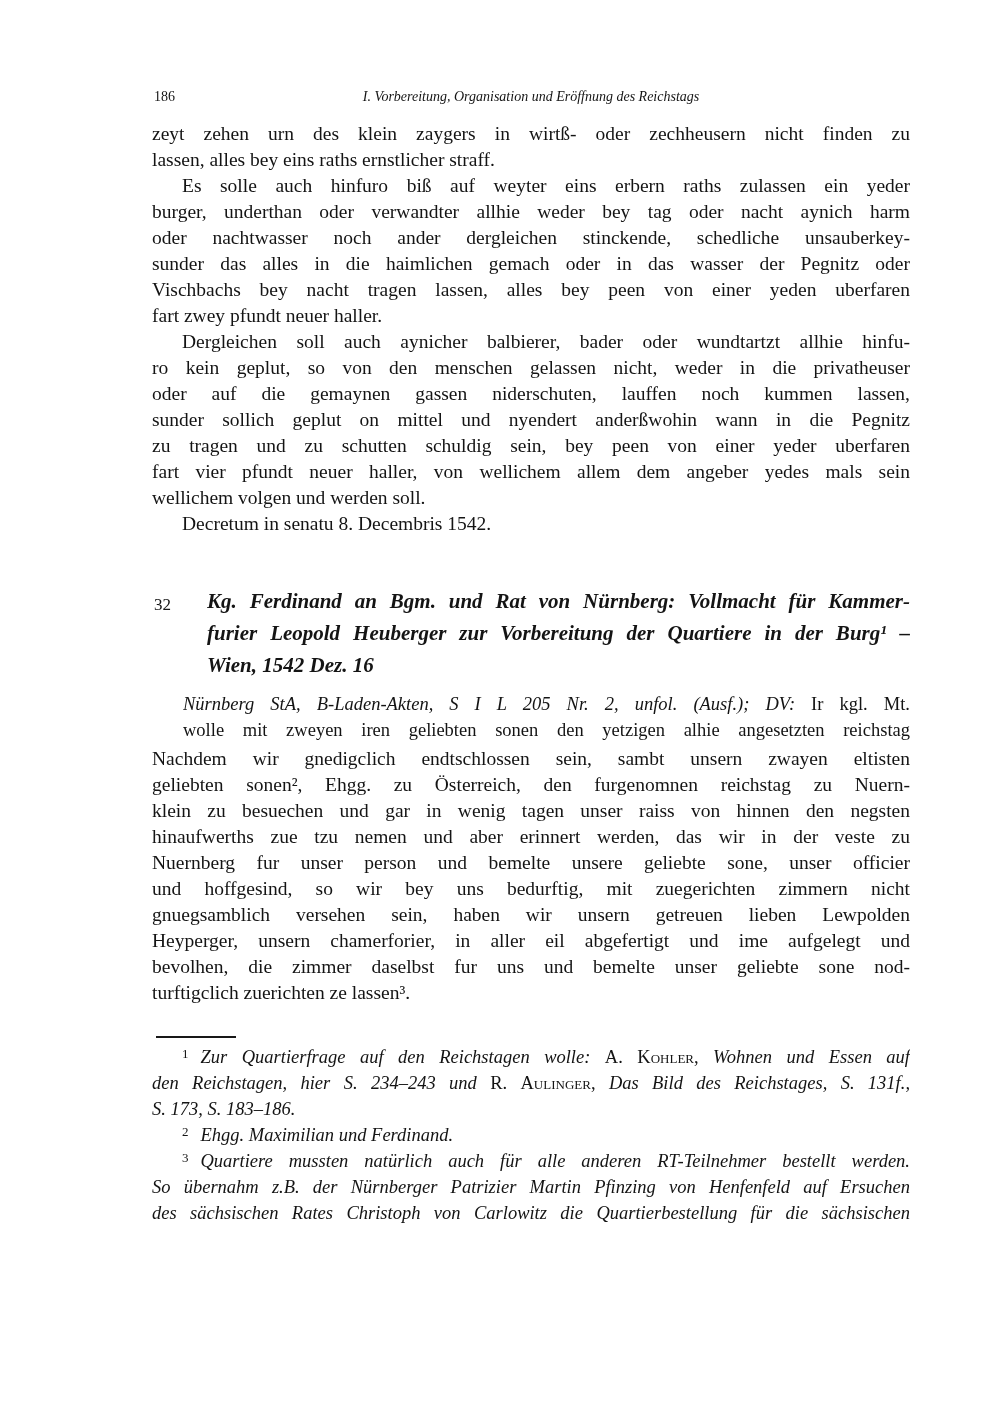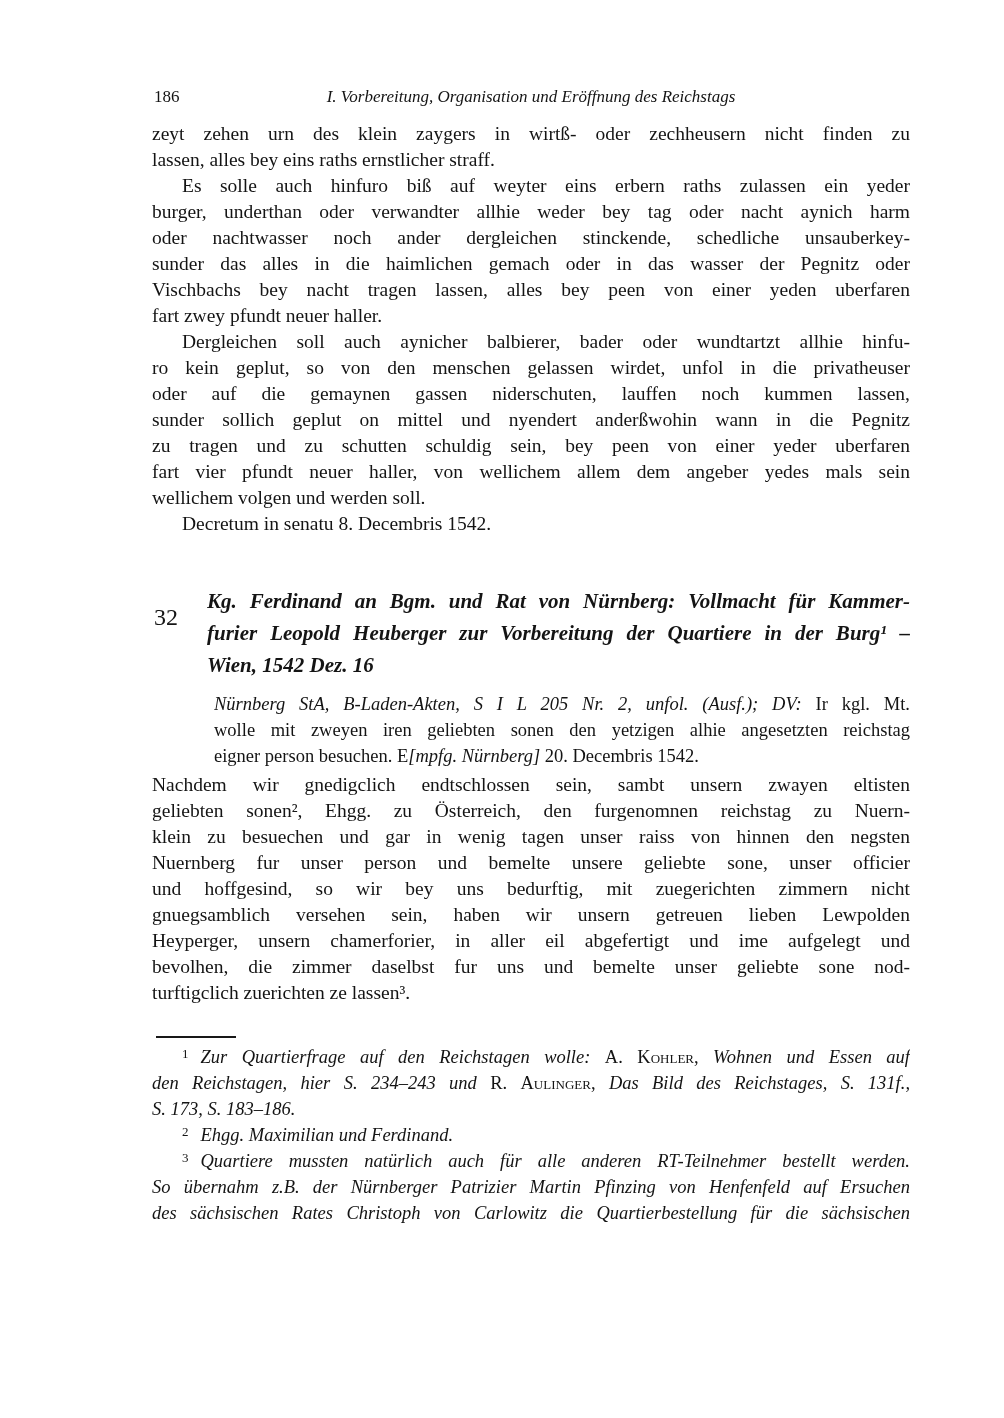--- a/index.html
+++ b/index.html
@@ -6,37 +6,37 @@
   .page {
     position:relative;
     width:1004px; height:1418px;
     background:#ffffff;
     box-sizing:border-box;
     padding:84px 94px 0 152px;
     font-family:"Liberation Serif", serif;
     color:#141414;
     overflow:hidden;
   }
-  .header { position:relative; height:26px; line-height:26px; font-size:17px; }
+  .header { position:relative; height:26px; line-height:26px; font-size:14px; }
   .pagenum { position:absolute; left:2px; top:0; }
   .runhead { text-align:center;font-style:italic; }
 
   .ln { font-size:19.5px; line-height:26px; height:26px; overflow:hidden; }
   .jl { text-align:justify; text-align-last:justify; -moz-text-align-last:justify; }
   .ind { text-indent:30px; }
 
   .bodyblock { margin-top:11px; }
 
   .entryhead { position:relative; margin-top:48px; padding-left:55px; }
   .hl { font-size:21px; line-height:32px; height:32px; overflow:hidden;
         font-weight:bold; font-style:italic; }
-  .entrynum { position:absolute; left:2px; top:16px; font-weight:normal;
-              font-style:normal; font-size:24px; line-height:32px; }
+  .entrynum { position:absolute; left:2px; top:4px; font-weight:normal;
+              font-style:normal; font-size:17px; line-height:32px; }
 
-  .source { margin-top:10px; margin-left:62px; }
+  .source { margin-top:10px; margin-left:31px; }
   .small { font-size:18.5px; }
   .it { font-style:italic; }
   .rm { font-style:normal; }
   .sc { font-variant:small-caps; }
 
   .mainbody { margin-top:3px; }
 
   .fnrule { margin-top:30px; margin-left:4px; width:80px; height:0;
             border-top:2px solid #181818; }
   .footnotes { margin-top:6px; }
@@ -58,47 +58,47 @@
     <div class="ln">lassen, alles bey eins raths ernstlicher straff.</div>
 
     <div class="ln jl ind">Es solle auch hinfuro biß auf weyter eins erbern raths zulassen ein yeder</div>
     <div class="ln jl">burger, underthan oder verwandter allhie weder bey tag oder nacht aynich harm</div>
     <div class="ln jl">oder nachtwasser noch ander dergleichen stinckende, schedliche unsauberkey-</div>
     <div class="ln jl">sunder das alles in die haimlichen gemach oder in das wasser der Pegnitz oder</div>
     <div class="ln jl">Vischbachs bey nacht tragen lassen, alles bey peen von einer yeden uberfaren</div>
     <div class="ln">fart zwey pfundt neuer haller.</div>
 
     <div class="ln jl ind">Dergleichen soll auch aynicher balbierer, bader oder wundtartzt allhie hinfu-</div>
-    <div class="ln jl">ro kein geplut, so von den menschen gelassen wirdet, unfol in die privatheuser</div>
+    <div class="ln jl">ro kein geplut, so von den menschen gelassen nicht, weder in die privatheuser</div>
     <div class="ln jl">oder auf die gemaynen gassen niderschuten, lauffen noch kummen lassen,</div>
     <div class="ln jl">sunder sollich geplut on mittel und nyendert anderßwohin wann in die Pegnitz</div>
     <div class="ln jl">zu tragen und zu schutten schuldig sein, bey peen von einer yeder uberfaren</div>
     <div class="ln jl">fart vier pfundt neuer haller, von wellichem allem dem angeber yedes mals sein</div>
     <div class="ln">wellichem volgen und werden soll.</div>
 
     <div class="ln ind">Decretum in senatu 8. Decembris 1542.</div>
   </div>
 
   <div class="entryhead">
     <span class="entrynum">32</span>
     <div class="hl jl">Kg. Ferdinand an Bgm. und Rat von Nürnberg: Vollmacht für Kammer-</div>
     <div class="hl jl">furier Leopold Heuberger zur Vorbereitung der Quartiere in der Burg¹ –</div>
     <div class="hl">Wien, 1542 Dez. 16</div>
   </div>
 
   <div class="source">
     <div class="ln small jl"><span class="it">Nürnberg StA, B-Laden-Akten, S I L 205 Nr. 2, unfol. (Ausf.); DV: </span><span class="rm">Ir kgl. Mt.</span></div>
     <div class="ln small jl">wolle mit zweyen iren geliebten sonen den yetzigen alhie angesetzten reichstag</div>
-    <div class="ln small"><span class="rm">eigner person besuchen. E</span><span class="it">[mpfg. Nürnberg]</span><span class="rm"> 20. Decembris 1542.</span></div>
   </div>
 
   <div class="mainbody">
     <div class="ln jl">Nachdem wir gnedigclich endtschlossen sein, sambt unsern zwayen eltisten</div>
     <div class="ln jl">geliebten sonen², Ehgg. zu Österreich, den furgenomnen reichstag zu Nuern-</div>
     <div class="ln jl">klein zu besuechen und gar in wenig tagen unser raiss von hinnen den negsten</div>
+    <div class="ln jl">hinaufwerths zue tzu nemen und aber erinnert werden, das wir in der veste zu</div>
     <div class="ln jl">Nuernberg fur unser person und bemelte unsere geliebte sone, unser officier</div>
     <div class="ln jl">und hoffgesind, so wir bey uns bedurftig, mit zuegerichten zimmern nicht</div>
     <div class="ln jl">gnuegsamblich versehen sein, haben wir unsern getreuen lieben Lewpolden</div>
     <div class="ln jl">Heyperger, unsern chamerforier, in aller eil abgefertigt und ime aufgelegt und</div>
     <div class="ln jl">bevolhen, die zimmer daselbst fur uns und bemelte unser geliebte sone nod-</div>
     <div class="ln">turftigclich zuerichten ze lassen³.</div>
   </div>
 
   <div class="fnrule"></div>
 

